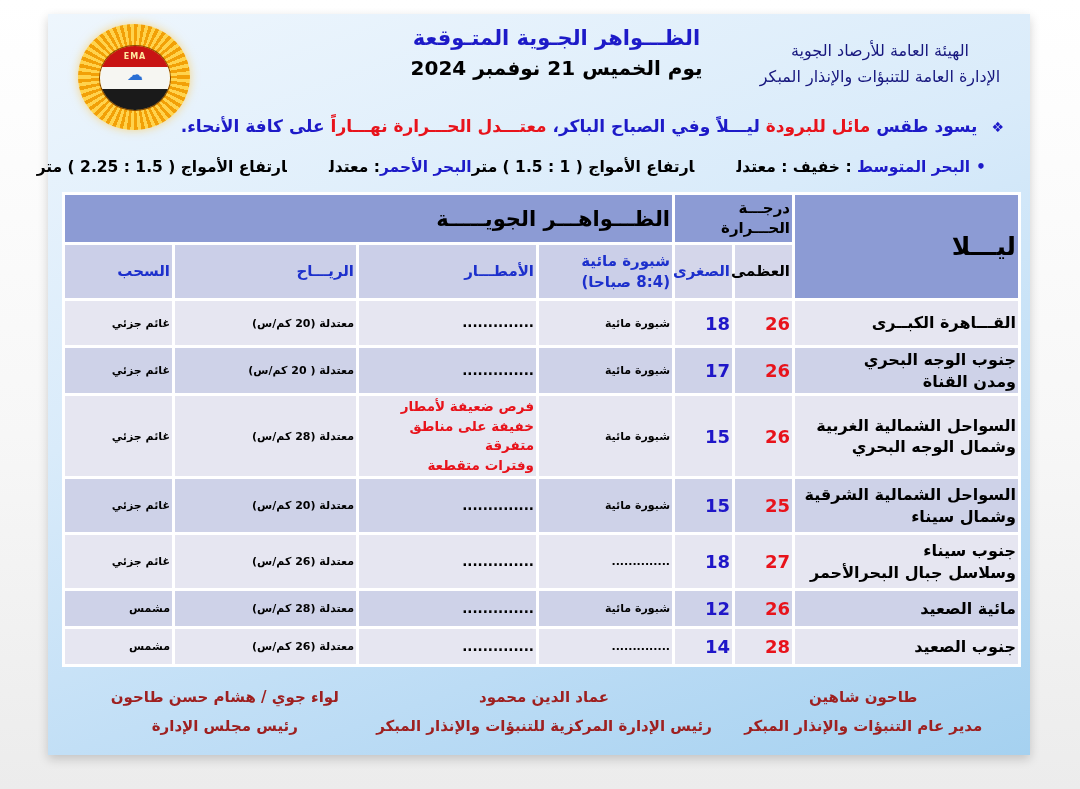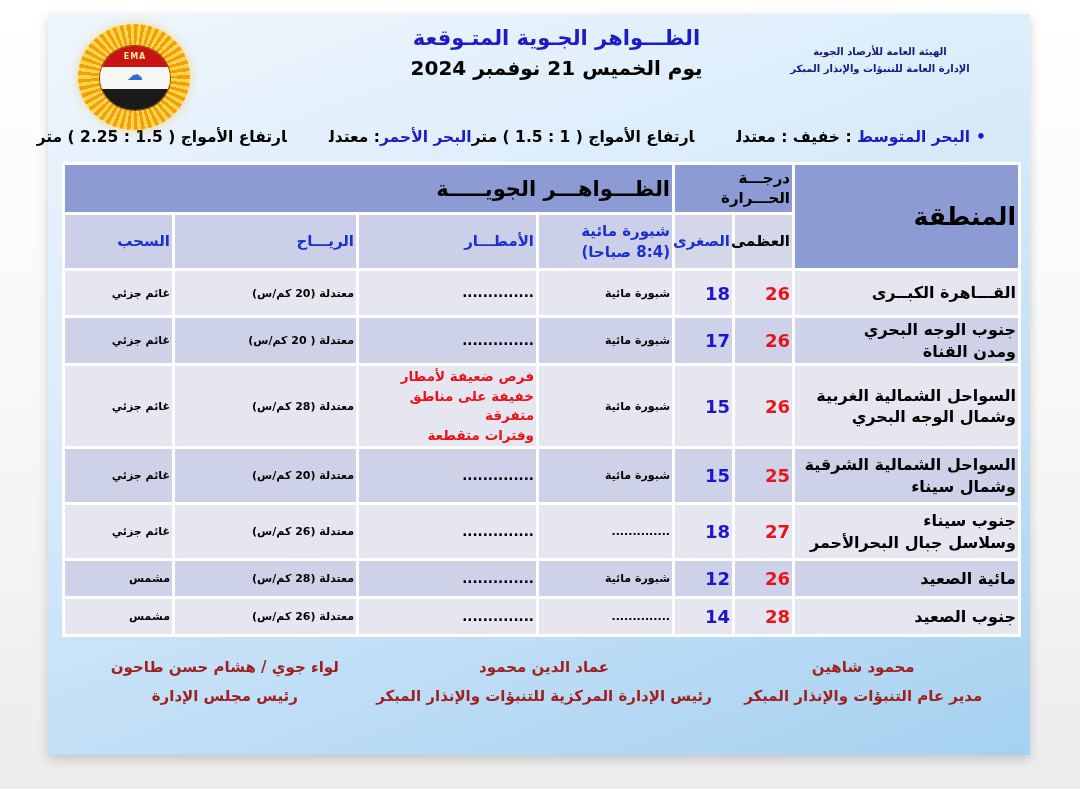--- a/index.html
+++ b/index.html
@@ -23,22 +23,22 @@
     overflow:hidden;border:1px solid #8a4a00;display:flex;flex-direction:column;}
   .band{flex:1;display:flex;align-items:center;justify-content:center;}
   .band.red{background:#c81414;}
   .band.white{background:#f6f6f2;}
   .band.black{background:#1a1a1a;}
   .ema-abbr{color:#ffe9a0;font-size:8px;font-weight:bold;letter-spacing:1px;}
   .cloud-glyph{color:#2a6fd4;font-size:16px;line-height:1;margin-top:-6px;}
   .title-block{position:absolute;left:50%;top:12px;transform:translateX(-44%);text-align:center;white-space:nowrap;}
   .main-title{color:#1d1ac8;font-size:21px;font-weight:bold;}
   .date-line{color:#000;font-size:20px;font-weight:bold;margin-top:6px;}
-  .org-block{position:absolute;right:16px;top:30px;width:268px;text-align:center;
-    color:#17177e;font-size:10px;font-weight:bold;line-height:1.65;}
+  .org-block{position:absolute;right:16px;top:24px;width:268px;text-align:center;
+    color:#17177e;font-size:16px;font-weight:normal;line-height:1.65;}
   
   .note-line{direction:rtl;text-align:right;padding:10px 26px 0 0;font-size:17px;font-weight:bold;white-space:nowrap;}
   .note-bullet{color:#1d1ac8;font-size:14px;margin-left:8px;}
   
   .seas-row{direction:rtl;display:flex;justify-content:space-between;
     padding:22px 44px 0 60px;font-size:15.5px;font-weight:bold;color:#000;}
   .sea-group{white-space:nowrap;}
   .sea-bullet{color:#1d1ac8;margin-left:6px;}
   .sea-name{color:#1d1ac8;}
   .sea-state{color:#000;}
@@ -100,20 +100,28 @@
     <div class="title-block">
       <div class="main-title" dir="rtl">الظـــواهر الجـوية المتـوقعة</div>
       <div class="date-line" dir="rtl">يوم  الخميس 21 نوفمبر  2024</div>
     </div>
     <div class="org-block" dir="rtl">
       <div>الهيئة العامة للأرصاد الجوية</div>
       <div>الإدارة العامة للتنبؤات والإنذار المبكر</div>
     </div>
   </div>
 
+  <div class="note-line">
+    <span class="note-bullet">❖</span>
+    <span style="color: rgb(29, 26, 200);">يسود طقس </span>
+    <span style="color: rgb(232, 19, 27);">مائل للبرودة </span>
+    <span style="color: rgb(29, 26, 200);">ليـــلاً وفي الصباح الباكر، </span>
+    <span style="color: rgb(232, 19, 27);">معتـــدل الحـــرارة نهـــاراً </span>
+    <span style="color: rgb(29, 26, 200);">على كافة الأنحاء.</span>
+  </div>
 
   <div class="seas-row">
     <div class="sea-group">
       <span class="sea-bullet">•</span><span class="sea-name">البحر المتوسط</span><span class="sea-state"> : خفيف : معتدل</span><span class="sea-waves">ارتفاع الأمواج ( 1 : 1.5 ) متر</span>
     </div>
     <div class="sea-group">
       <span class="sea-name">البحر الأحمر</span><span class="sea-state">: معتدل</span><span class="sea-waves">ارتفاع الأمواج ( 1.5 : 2.25 ) متر</span>
     </div>
   </div>
 
@@ -122,21 +130,21 @@
       <col style="width:226px">
         <col style="width:60px">
         <col style="width:60px">
       <col style="width:136px">
         <col style="width:180px">
         <col style="width:184px">
         <col style="width:110px">
     </colgroup>
     <thead>
       <tr>
-        <th rowspan="2" class="th-region">المنطقة</th>
+        <th rowspan="2" class="th-region">ليـــلا</th>
         <th colspan="2" class="th-group th-temp">درجـــة
 الحـــرارة</th>
         <th colspan="4" class="th-group th-phen">الظـــواهـــر الجويـــــة</th>
       </tr>
       <tr>
         <th class="th-sub th-max">العظمى</th>
         <th class="th-sub th-min">الصغرى</th>
         <th class="th-sub">شبورة مائية
 (8:4 صباحا)</th>
         <th class="th-sub">الأمطـــار</th>
@@ -212,21 +220,21 @@
         <td class="fog-cell">..............</td>
         <td class="rain-cell" style="color: rgb(0, 0, 0);">..............</td>
         <td class="wind-cell">معتدلة (26 كم/س)</td>
         <td class="clouds-cell">مشمس</td>
       </tr>
     </tbody>
   </table>
 
   <div class="signatures">
     <div class="sig-block">
-      <div>محمود شاهين</div>
+      <div>طاحون شاهين</div>
       <div>مدير عام التنبؤات والإنذار المبكر</div>
     </div>
     <div class="sig-block">
       <div>عماد الدين محمود</div>
       <div>رئيس الإدارة المركزية للتنبؤات والإنذار المبكر</div>
     </div>
     <div class="sig-block">
       <div>لواء جوي / هشام حسن طاحون</div>
       <div>رئيس مجلس الإدارة</div>
     </div>

